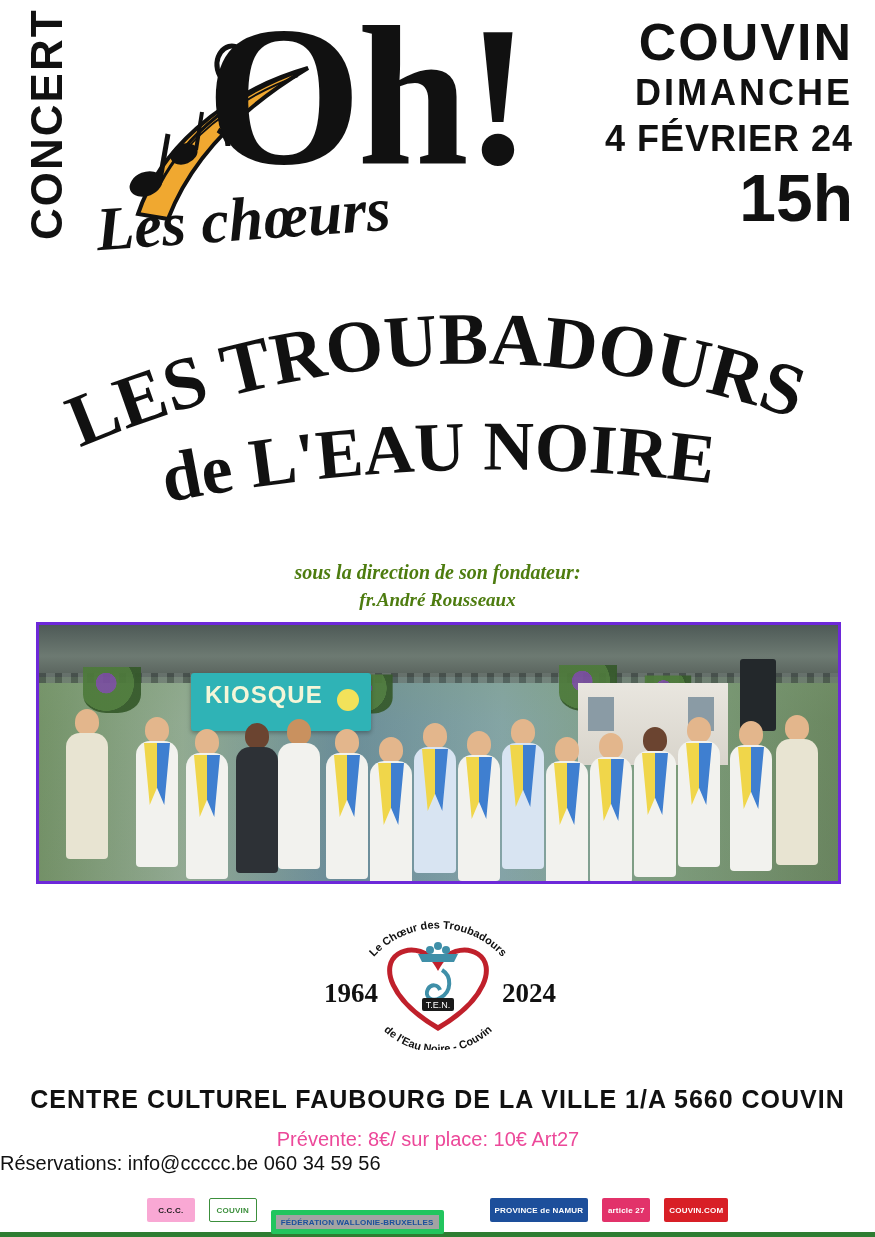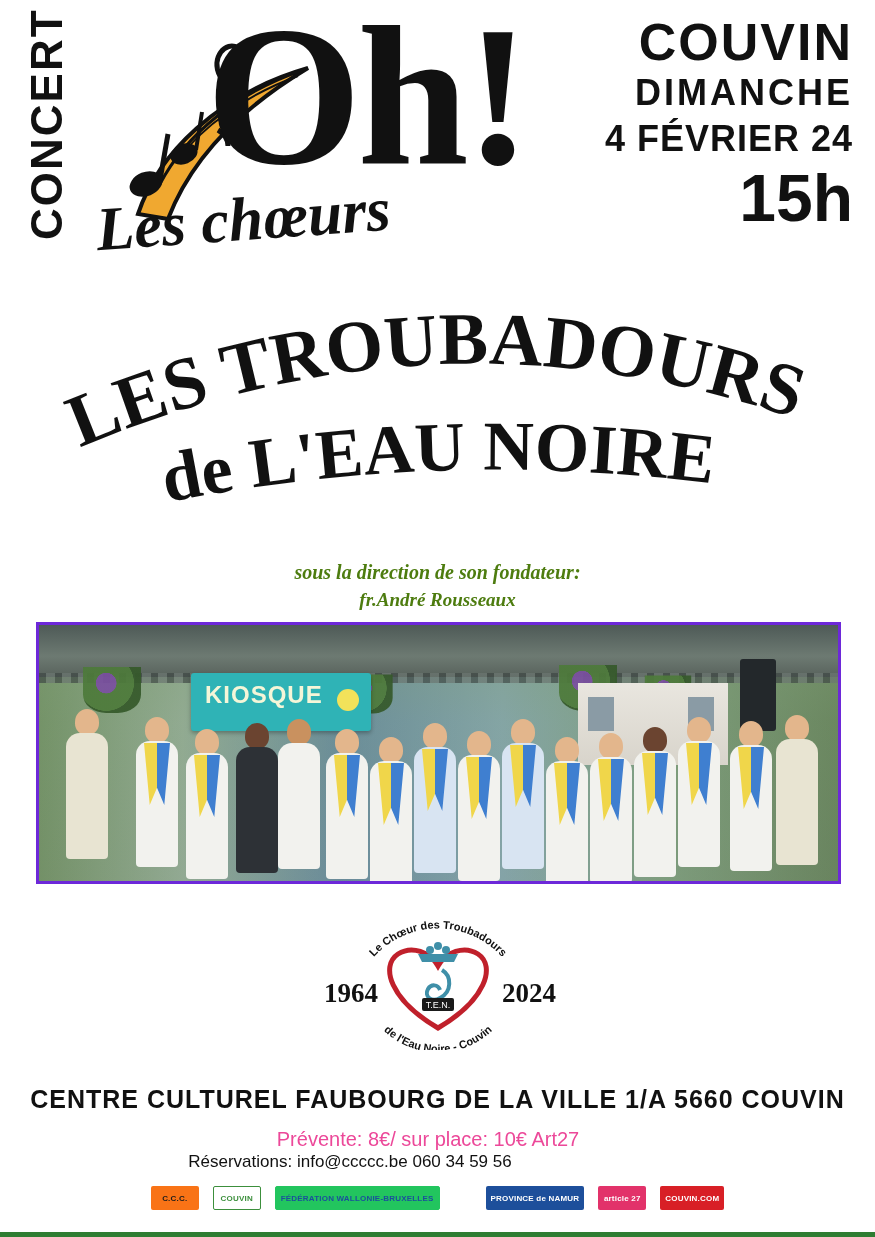--- a/index.html
+++ b/index.html
@@ -333,23 +333,22 @@
     font-family: Liberation Sans, sans-serif;
     font-size: 20px;
     color: #ec4899;
     line-height: 30px;
   }
   .reservations {
     position: absolute;
     top: 1152px;
     left: 0;
     width: 700px;
-    text-align: center;
-    font-family: "Liberation Sans", sans-serif;
-    font-size: 17px;
+    font-family: "Liberation Sans", sans-serif;
+    font-size: 20px;
     color: #111;
   }
   .sponsors {
     position: absolute;
     top: 1186px;
     left: 0;
     width: 875px;
     display: flex;
     justify-content: center;
     align-items: center;
@@ -363,23 +362,23 @@
     align-items: center;
     justify-content: center;
     font-family: "Liberation Sans", sans-serif;
     font-size: 8px;
     font-weight: bold;
     color: #fff;
     padding: 0 5px;
     white-space: nowrap;
     letter-spacing: .2px;
   }
-  .sp1 { background: #f97316; color: #1b1b1b; }
+  .sp1 { background: #f9a8d4; color: #1b1b1b; }
   .sp2 { background: #ffffff; color: #3c8f3c; border: 1px solid #3c8f3c; }
-  .sp3 { background: #22c55e; color: #1b4f9c; border: 1px solid #22c55e; }
+  .sp3 { background: #a3a3a3; color: #1b4f9c; border: 5px solid #22c55e; margin-top: 24px; }
   .sp4 { background: #1d4f9b; margin-left: 32px; }
   .sp5 { background: #e2326a; }
   .sp6 { background: #d81f26; }
 </style>
 </head>
 <body>
 
 <div class="poster">
 
   <div class="header">

